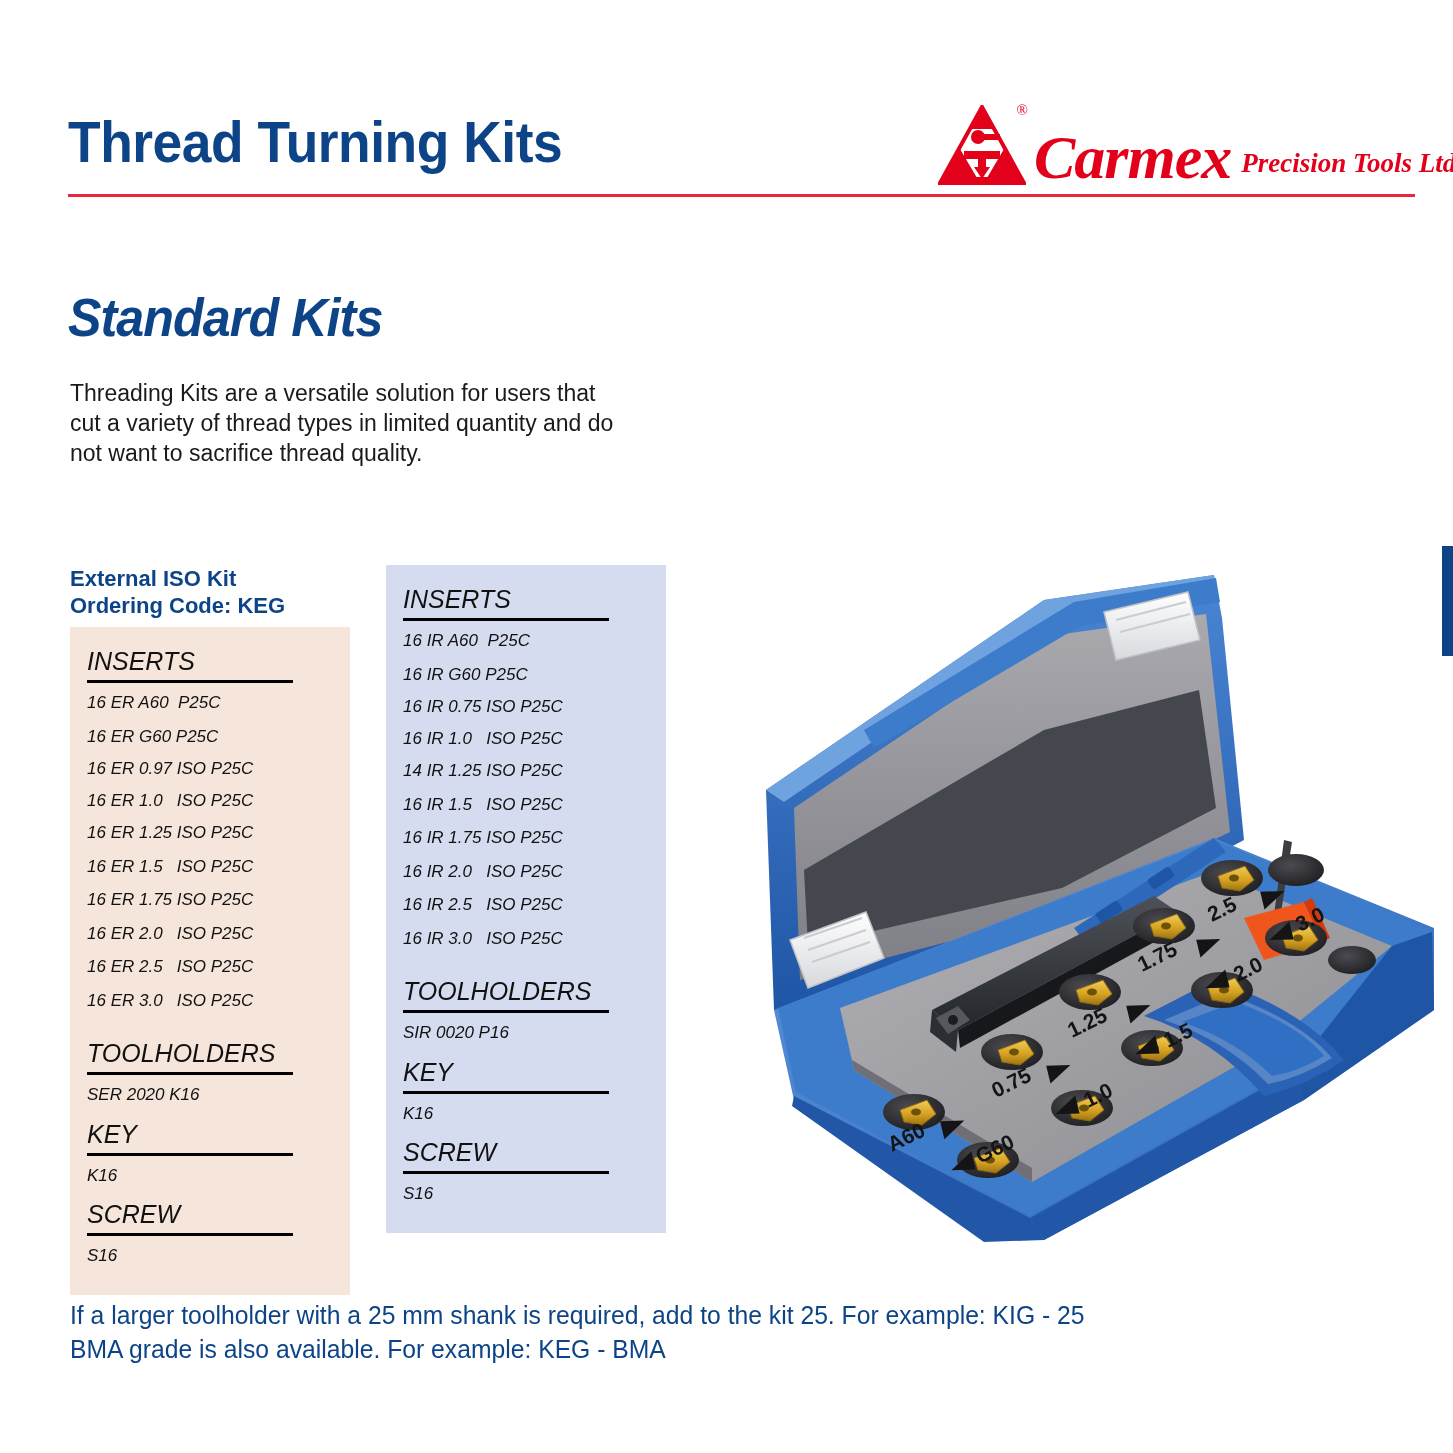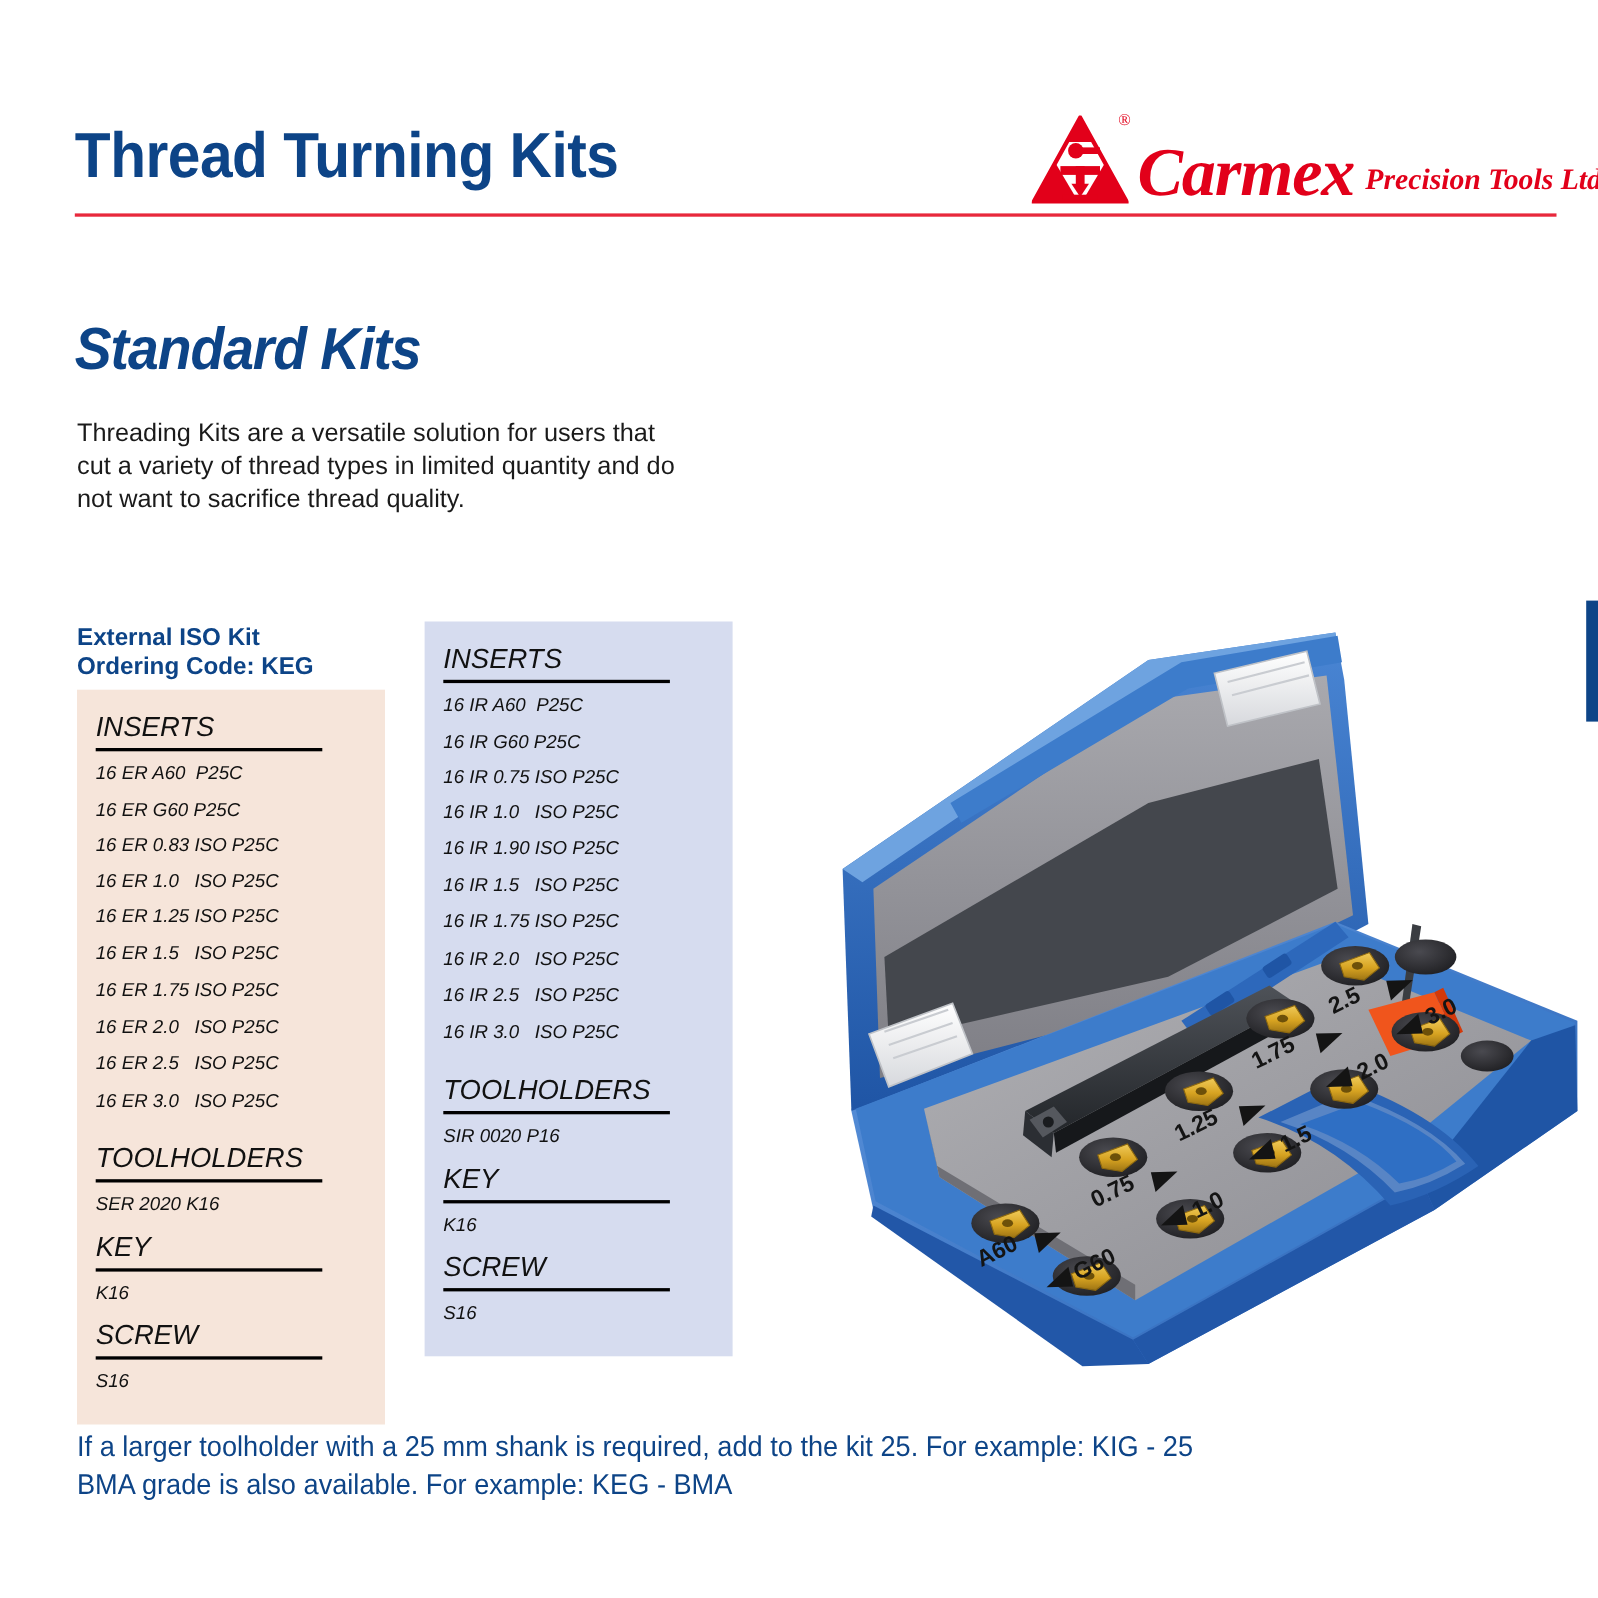--- a/index.html
+++ b/index.html
@@ -235,21 +235,21 @@
 <div class="kit-col" id="kit-col-external">
   <div class="kit-heading">External ISO Kit
 Ordering Code: KEG</div>
   <div class="kit-panel" id="panel-external">
     <div class="panel-inner">
 
       <div class="sec-label">INSERTS</div>
       <div class="sec-rule"></div>
       <div class="row">16 ER A60  P25C</div>
       <div class="row">16 ER G60 P25C</div>
-      <div class="row tight">16 ER 0.83 ISO P25C</div>
+      <div class="row tight">16 ER 0.97 ISO P25C</div>
       <div class="row tight">16 ER 1.0   ISO P25C</div>
       <div class="row">16 ER 1.25 ISO P25C</div>
       <div class="row">16 ER 1.5   ISO P25C</div>
       <div class="row">16 ER 1.75 ISO P25C</div>
       <div class="row">16 ER 2.0   ISO P25C</div>
       <div class="row">16 ER 2.5   ISO P25C</div>
       <div class="row">16 ER 3.0   ISO P25C</div>
 
       <div class="sec-label pad-top">TOOLHOLDERS</div>
       <div class="sec-rule"></div>
@@ -268,21 +268,21 @@
 
 <div class="kit-col" id="kit-col-internal">
   <div class="kit-panel" id="panel-internal">
     <div class="panel-inner">
       <div class="sec-label">INSERTS</div>
       <div class="sec-rule"></div>
       <div class="row">16 IR A60  P25C</div>
       <div class="row">16 IR G60 P25C</div>
       <div class="row tight">16 IR 0.75 ISO P25C</div>
       <div class="row tight">16 IR 1.0   ISO P25C</div>
-      <div class="row">16 IR 1.90 ISO P25C</div>
+      <div class="row">14 IR 1.25 ISO P25C</div>
       <div class="row">16 IR 1.5   ISO P25C</div>
       <div class="row">16 IR 1.75 ISO P25C</div>
       <div class="row">16 IR 2.0   ISO P25C</div>
       <div class="row">16 IR 2.5   ISO P25C</div>
       <div class="row">16 IR 3.0   ISO P25C</div>
       <div class="sec-label pad-top">TOOLHOLDERS</div>
       <div class="sec-rule"></div>
       <div class="row">SIR 0020 P16</div>
       <div class="sec-label">KEY</div>
       <div class="sec-rule"></div>

